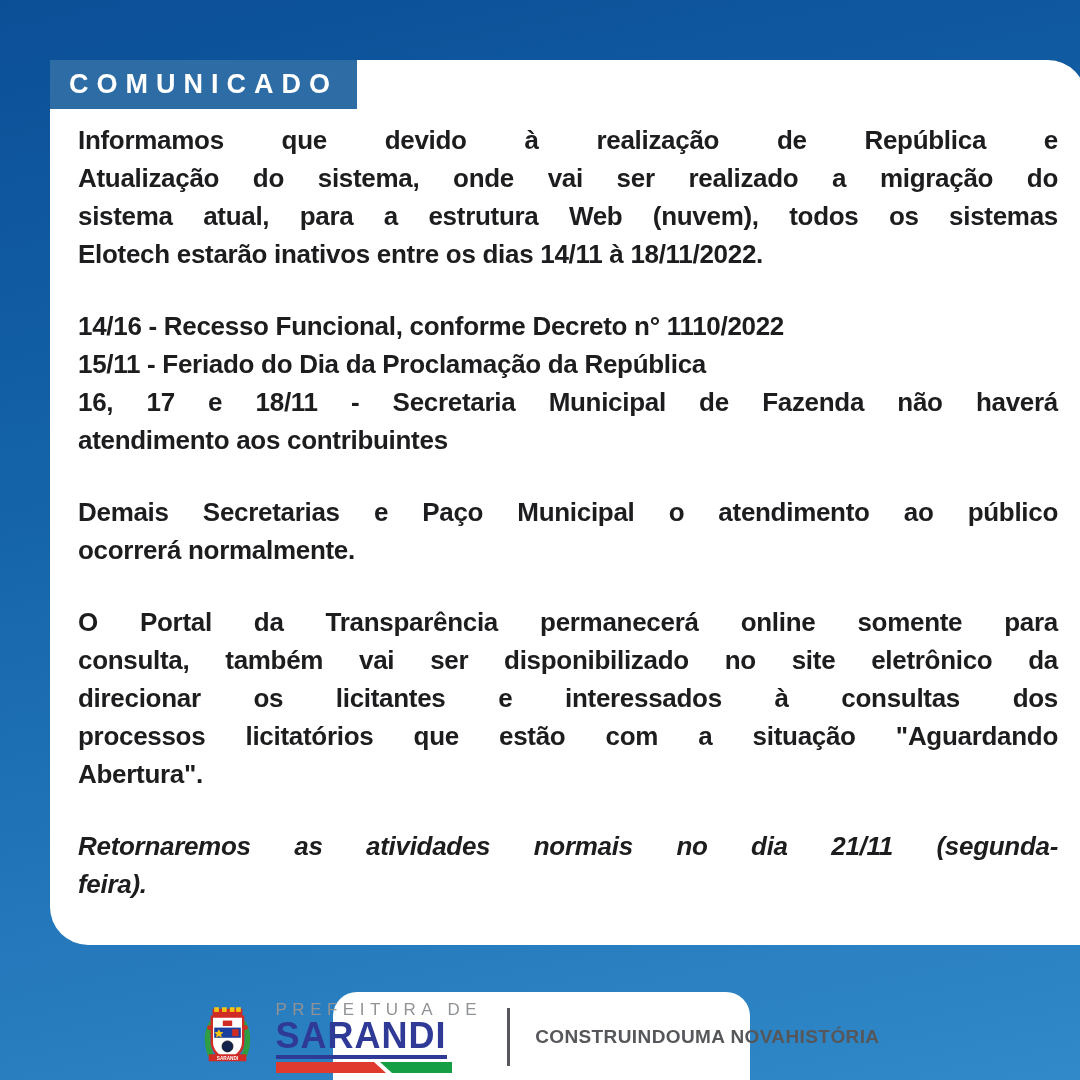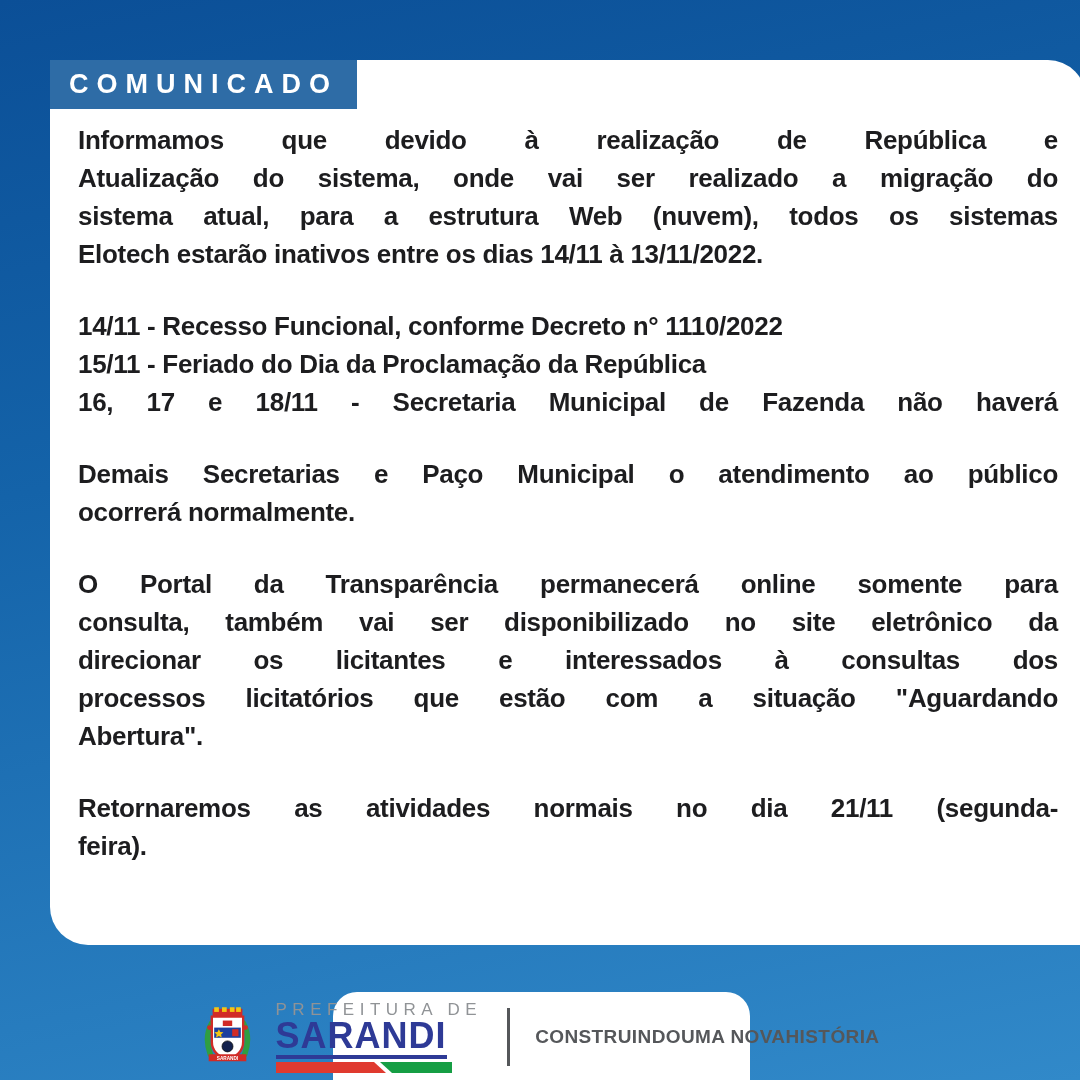--- a/index.html
+++ b/index.html
@@ -44,21 +44,21 @@
     left: 28px;
     right: 28px;
     top: 61px;  
     color: var(--body-text);
     font-size: 26px;
     font-weight: 700;
     letter-spacing: -0.3px;
     line-height: 38px;
   }
   .paragraph { margin-bottom: 34px; }
-  .paragraph:last-child { margin-bottom: 2px; }
+  .paragraph:last-child { margin-bottom: 2px; font-style: italic; }
   .line { text-align: left; white-space: normal; }
   .jline { text-align: justify; text-align-last: justify; }
   .footer-bar {
     position: absolute;
     left: 333px;
     top: 992px;
     width: 417px;
     height: 88px;
     background: var(--card-bg);
     border-radius: 24px 24px 0 0;
@@ -117,26 +117,27 @@
 
 <div class="card">
   <div class="badge">
     <span>COMUNICADO</span>
   </div>
   <div class="body-text">
       <div class="paragraph">
         <div class="line jline">Informamos que devido à realização de República e</div>
         <div class="line jline">Atualização do sistema, onde vai ser realizado a migração do</div>
         <div class="line jline">sistema atual, para a estrutura Web (nuvem), todos os sistemas</div>
-        <div class="line">Elotech estarão inativos entre os dias 14/11 à 13/11/2022.</div>
-      </div>
-      <div class="paragraph">
-        <div class="line">14/11 - Recesso Funcional, conforme Decreto n° 1110/2022</div>
+        <div class="line">Elotech estarão inativos entre os dias 14/11 à 18/11/2022.</div>
+      </div>
+      <div class="paragraph">
+        <div class="line">14/16 - Recesso Funcional, conforme Decreto n° 1110/2022</div>
         <div class="line">15/11 - Feriado do Dia da Proclamação da República</div>
         <div class="line jline">16, 17 e 18/11 - Secretaria Municipal de Fazenda não haverá</div>
+        <div class="line">atendimento aos contribuintes</div>
       </div>
       <div class="paragraph">
         <div class="line jline">Demais Secretarias e Paço Municipal o atendimento ao público</div>
         <div class="line">ocorrerá normalmente.</div>
       </div>
       <div class="paragraph">
         <div class="line jline">O Portal da Transparência permanecerá online somente para</div>
         <div class="line jline">consulta, também vai ser disponibilizado no site eletrônico da</div>
         <div class="line jline">direcionar os licitantes e interessados à consultas dos</div>
         <div class="line jline">processos licitatórios que estão com a situação "Aguardando</div>

